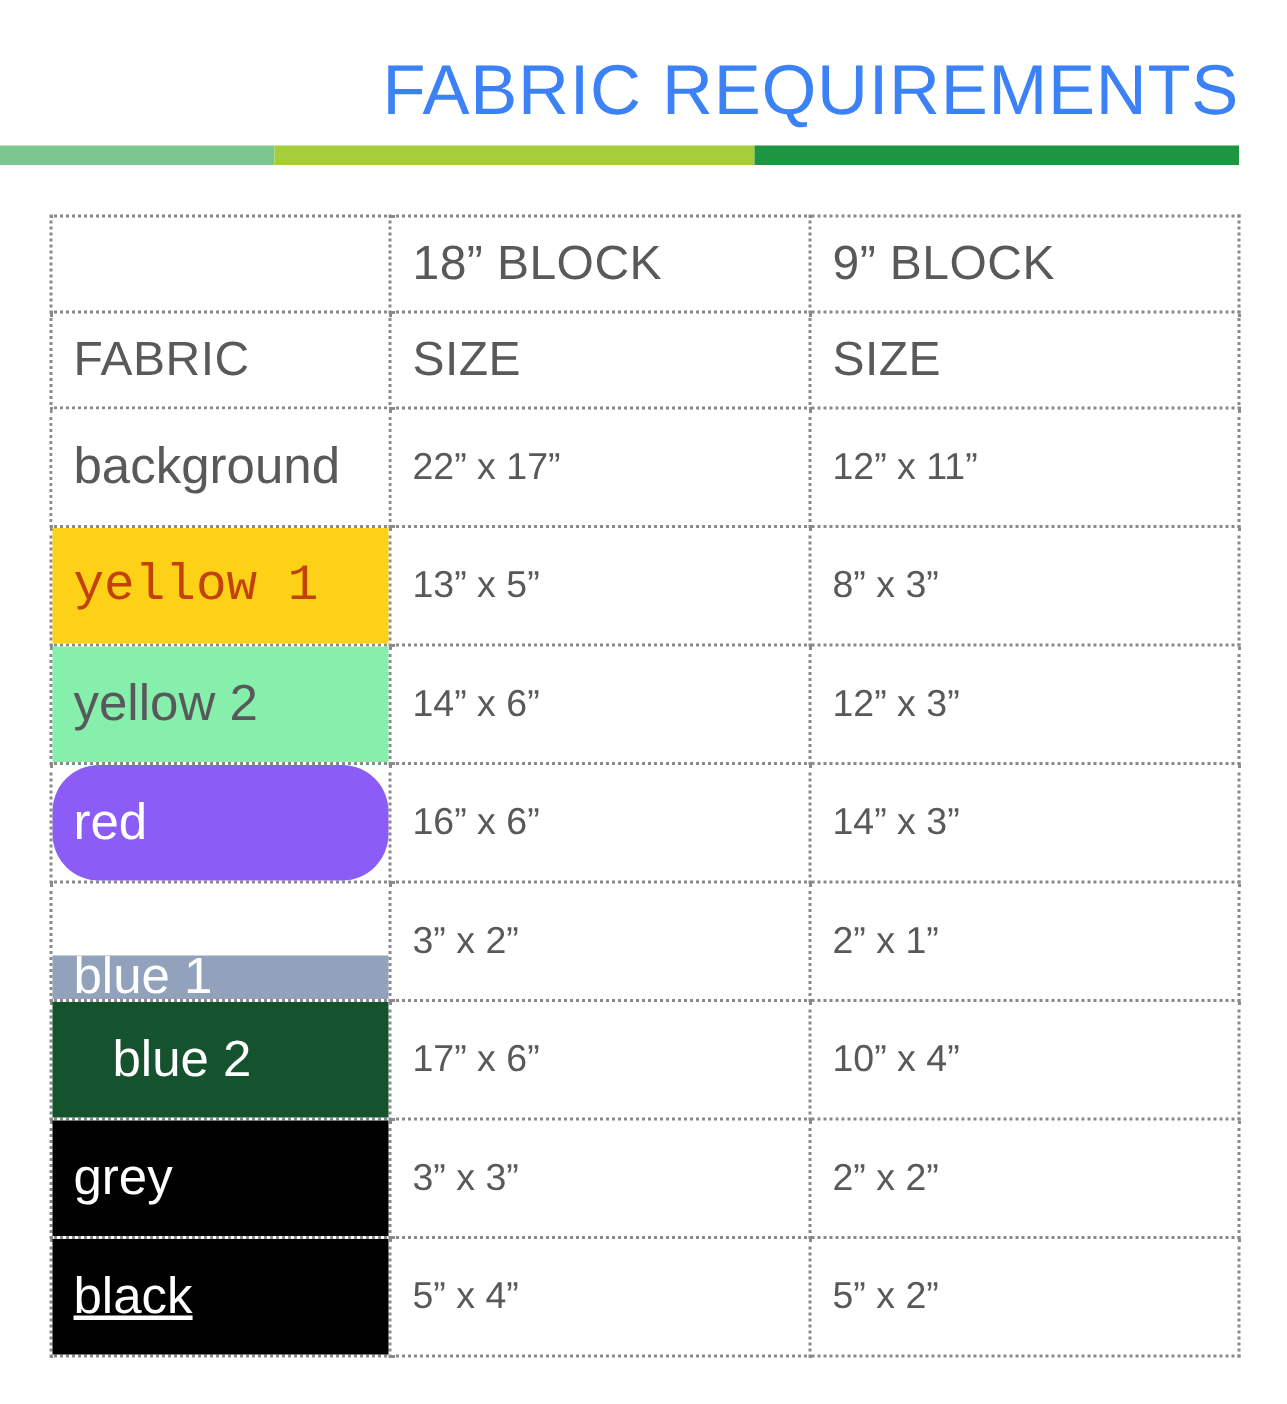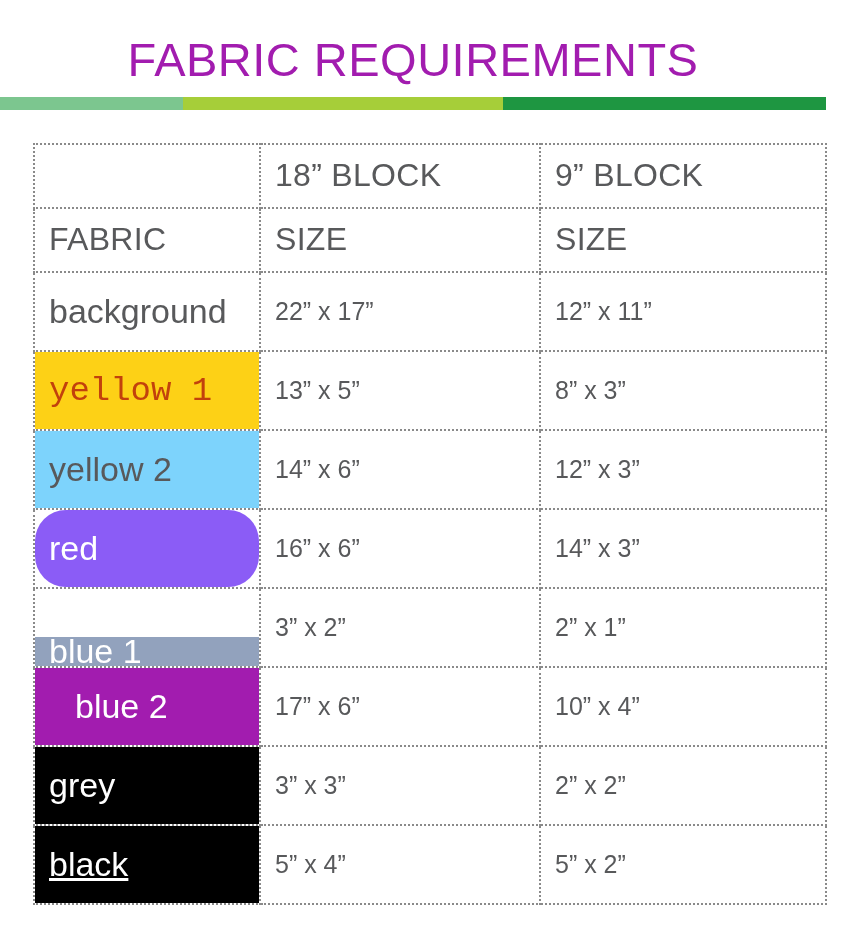--- a/index.html
+++ b/index.html
@@ -19,25 +19,25 @@
     width: 858px;
     height: 936px;
     box-sizing: border-box;
   }
   
   .title {
     position: absolute;
     top: 36px;
     left: 0;
     width: 826px;
-    text-align: center;
+    text-align: right;
     font-size: 47px;
     letter-spacing: 0.5px;
     font-weight: normal;
-    color: #a21caf;
+    color: #3b82f6;
     line-height: 1;
     white-space: nowrap;
   }
   
   .rule {
     position: absolute;
     top: 97px;
     left: 0;
     width: 826px;
     height: 13px;
@@ -156,21 +156,21 @@
         <td class="row-cell">
           <div class="cell-pad">13” x 5”</div>
         </td>
         <td class="row-cell">
           <div class="cell-pad">8” x 3”</div>
         </td>
       </tr>
 
       <tr>
         <td class="swatch-cell">
-          <div class="swatch" style="background: #7dd3fc; color: rgb(88, 89, 91);">
+          <div class="swatch" style="background: #86efac; color: rgb(88, 89, 91);">
             <span>yellow 2</span>
           </div>
         </td>
         <td class="row-cell">
           <div class="cell-pad">14” x 6”</div>
         </td>
         <td class="row-cell">
           <div class="cell-pad">12” x 3”</div>
         </td>
       </tr>
@@ -198,21 +198,21 @@
         <td class="row-cell">
           <div class="cell-pad">3” x 2”</div>
         </td>
         <td class="row-cell">
           <div class="cell-pad">2” x 1”</div>
         </td>
       </tr>
 
       <tr>
         <td class="swatch-cell">
-          <div class="swatch" style="background: #a21caf; color: rgb(255, 255, 255); padding-left: 40px;">
+          <div class="swatch" style="background: #14532d; color: rgb(255, 255, 255); padding-left: 40px;">
             <span>blue 2</span>
           </div>
         </td>
         <td class="row-cell">
           <div class="cell-pad">17” x 6”</div>
         </td>
         <td class="row-cell">
           <div class="cell-pad">10” x 4”</div>
         </td>
       </tr>

